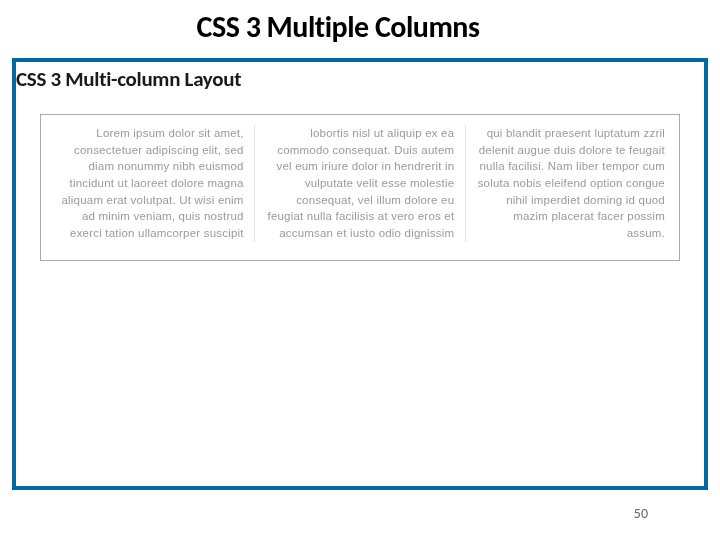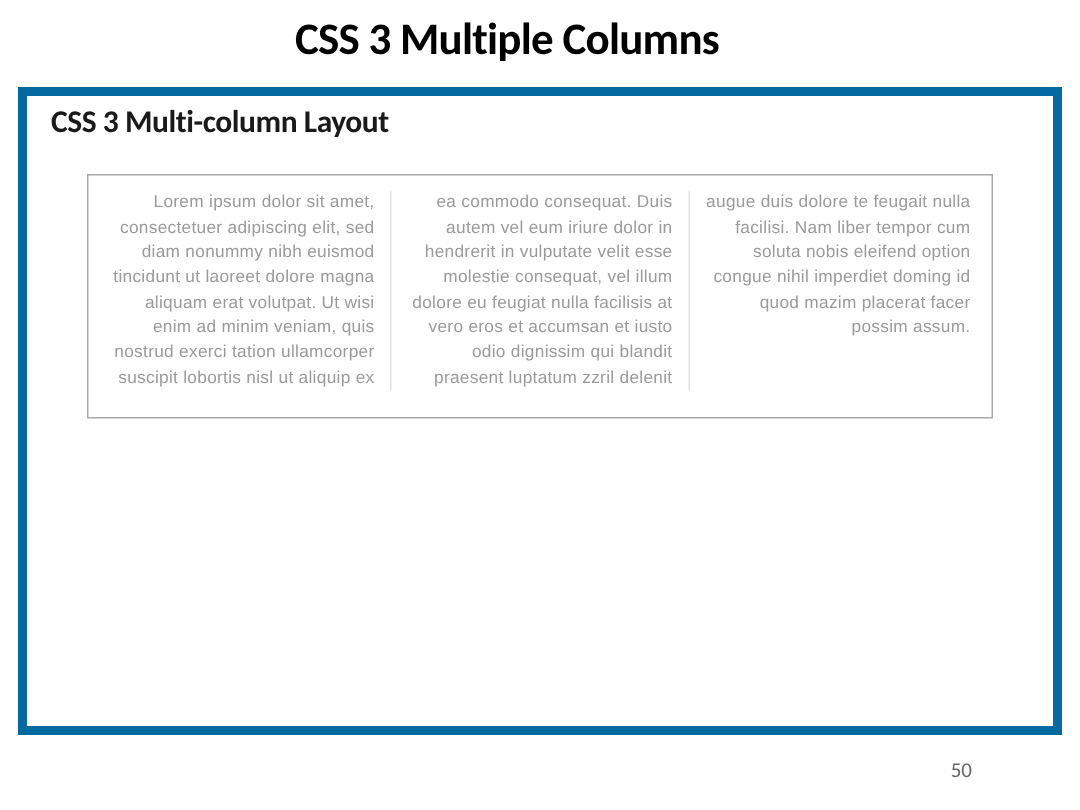--- a/index.html
+++ b/index.html
@@ -1,19 +1,19 @@
 <!DOCTYPE html>
 <html><head>
 <meta charset="utf-8">
 <style>
   * { box-sizing: border-box; margin: 0; padding: 0; }
   html, body { width: 720px; height: 540px; background: #fff; font-family: Calibri, Arial, sans-serif; overflow: hidden; }
   .slide { width: 676px; height: 540px; position: relative; }
   .title { position: absolute; top: 8px; left: 0; width: 100%; text-align: center; font-size: 30px; font-weight: 700; color: #000; letter-spacing: -0.5px; }
-  .panel { position: absolute; top: 58px; left: 12px; width: 696px; height: 432px; border: 6px solid #0369a1; background: #fff; padding: 4px 16px; }
+  .panel { position: absolute; top: 58px; left: 12px; width: 696px; height: 432px; border: 4px solid #0369a1; background: #fff; padding: 4px 0; }
   .subtitle { font-size: 21px; font-weight: 700; color: #1a1a1a; letter-spacing: -0.3px; margin-bottom: 8px; }
   .cols-frame { border: 1px solid #aaa; margin: 22px 24px 0 24px; padding: 10px 14px 18px 14px; }
   .cols { column-count: 3; column-gap: 22px; column-rule: 1px solid #e2e2e2; font-family: 'Segoe UI', Tahoma, sans-serif; font-size: 11.5px; line-height: 1.45; color: #9a9a9a; letter-spacing: 0.2px; text-align: right; }
   .pagenum { position: absolute; right: 28px; bottom: 18px; font-size: 14px; color: #666; font-family: Calibri, Arial, sans-serif; margin-top: 35px; }
 </style>
 </head>
 <body>
 
 <div class="slide">
   <div class="title">CSS 3 Multiple Columns</div>

